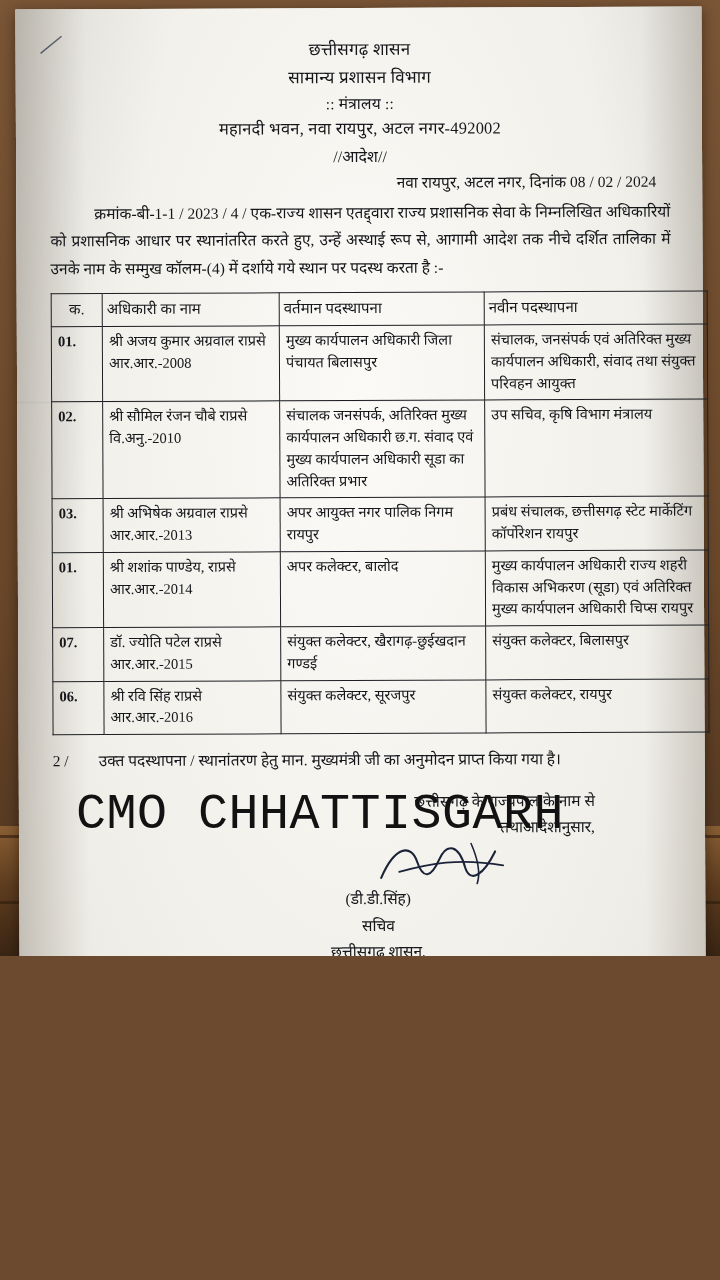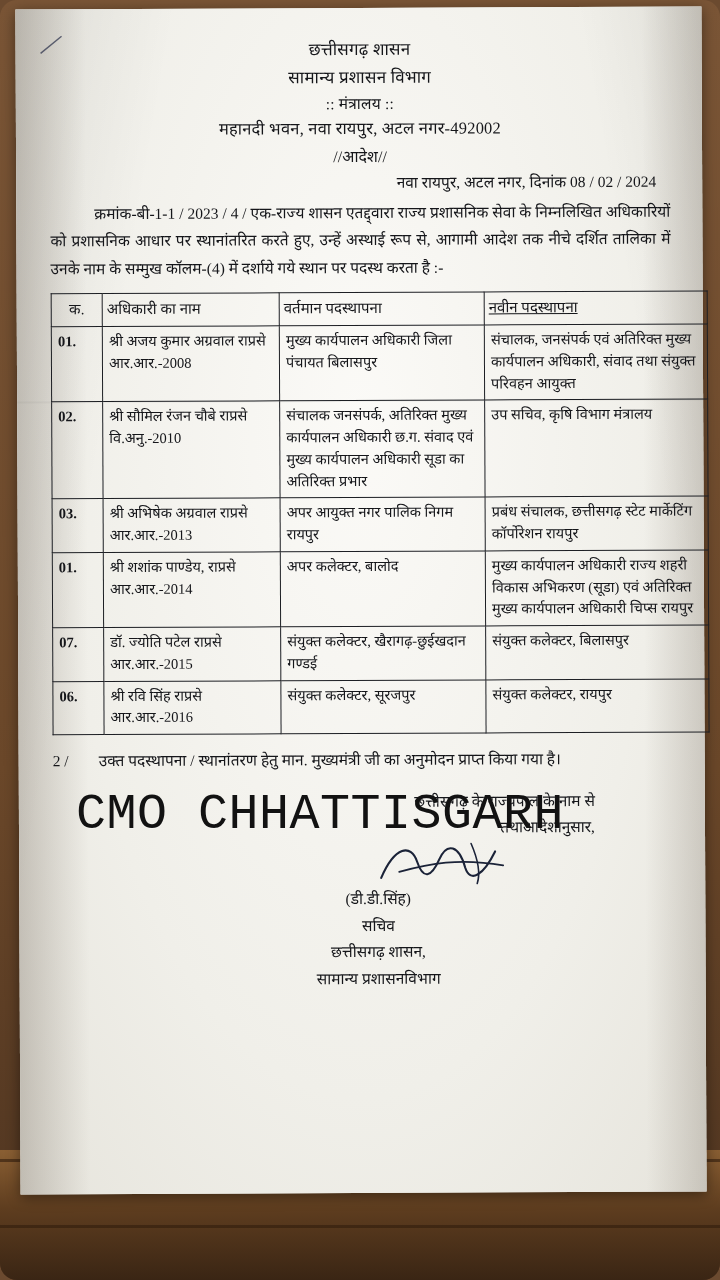--- a/index.html
+++ b/index.html
@@ -9,24 +9,23 @@
   body {
     width: 720px;
     height: 1280px;
     background: #6b4a2f;
     font-family: "Liberation Sans", sans-serif;
     overflow: hidden;
   }
   .scene {
     position: relative;
     width: 720px;
-    height: 1280px;
+    height: 956px;
     background: linear-gradient(180deg, #7a5536 0%, #6a4729 60%, #4e3420 100%);
     overflow: hidden;
-    border-radius: 17px;
   }
   
   .desk {
     position: absolute;
     left: 0;
     bottom: 0;
     width: 720px;
     height: 130px;
     background: linear-gradient(180deg, #8a5f33 0%, #5e3d1f 45%, #3a2514 100%);
   }
@@ -123,21 +122,21 @@
     text-align: left;
   }
   table.tbl th {
     font-weight: normal;
     font-size: 15px;
     padding: 4px 4px 6px 4px;
   }
   .col-sn { width: 42px; text-align: center !important; }
   .col-name { width: 168px; }
   .col-cur { width: 196px; }
-  .col-new { width: 214px; text-decoration: underline; }
+  .col-new { width: 214px; }
   td.sn { text-align: center; font-weight: bold; }
   .jb { text-align: justify; text-justify: inter-word; }
 
   .para2 {
     font-size: 15.5px;
     line-height: 1.85;
     margin-top: 12px;
     text-align: justify;
   }
   .para2 .num { display: inline-block; width: 46px; }

